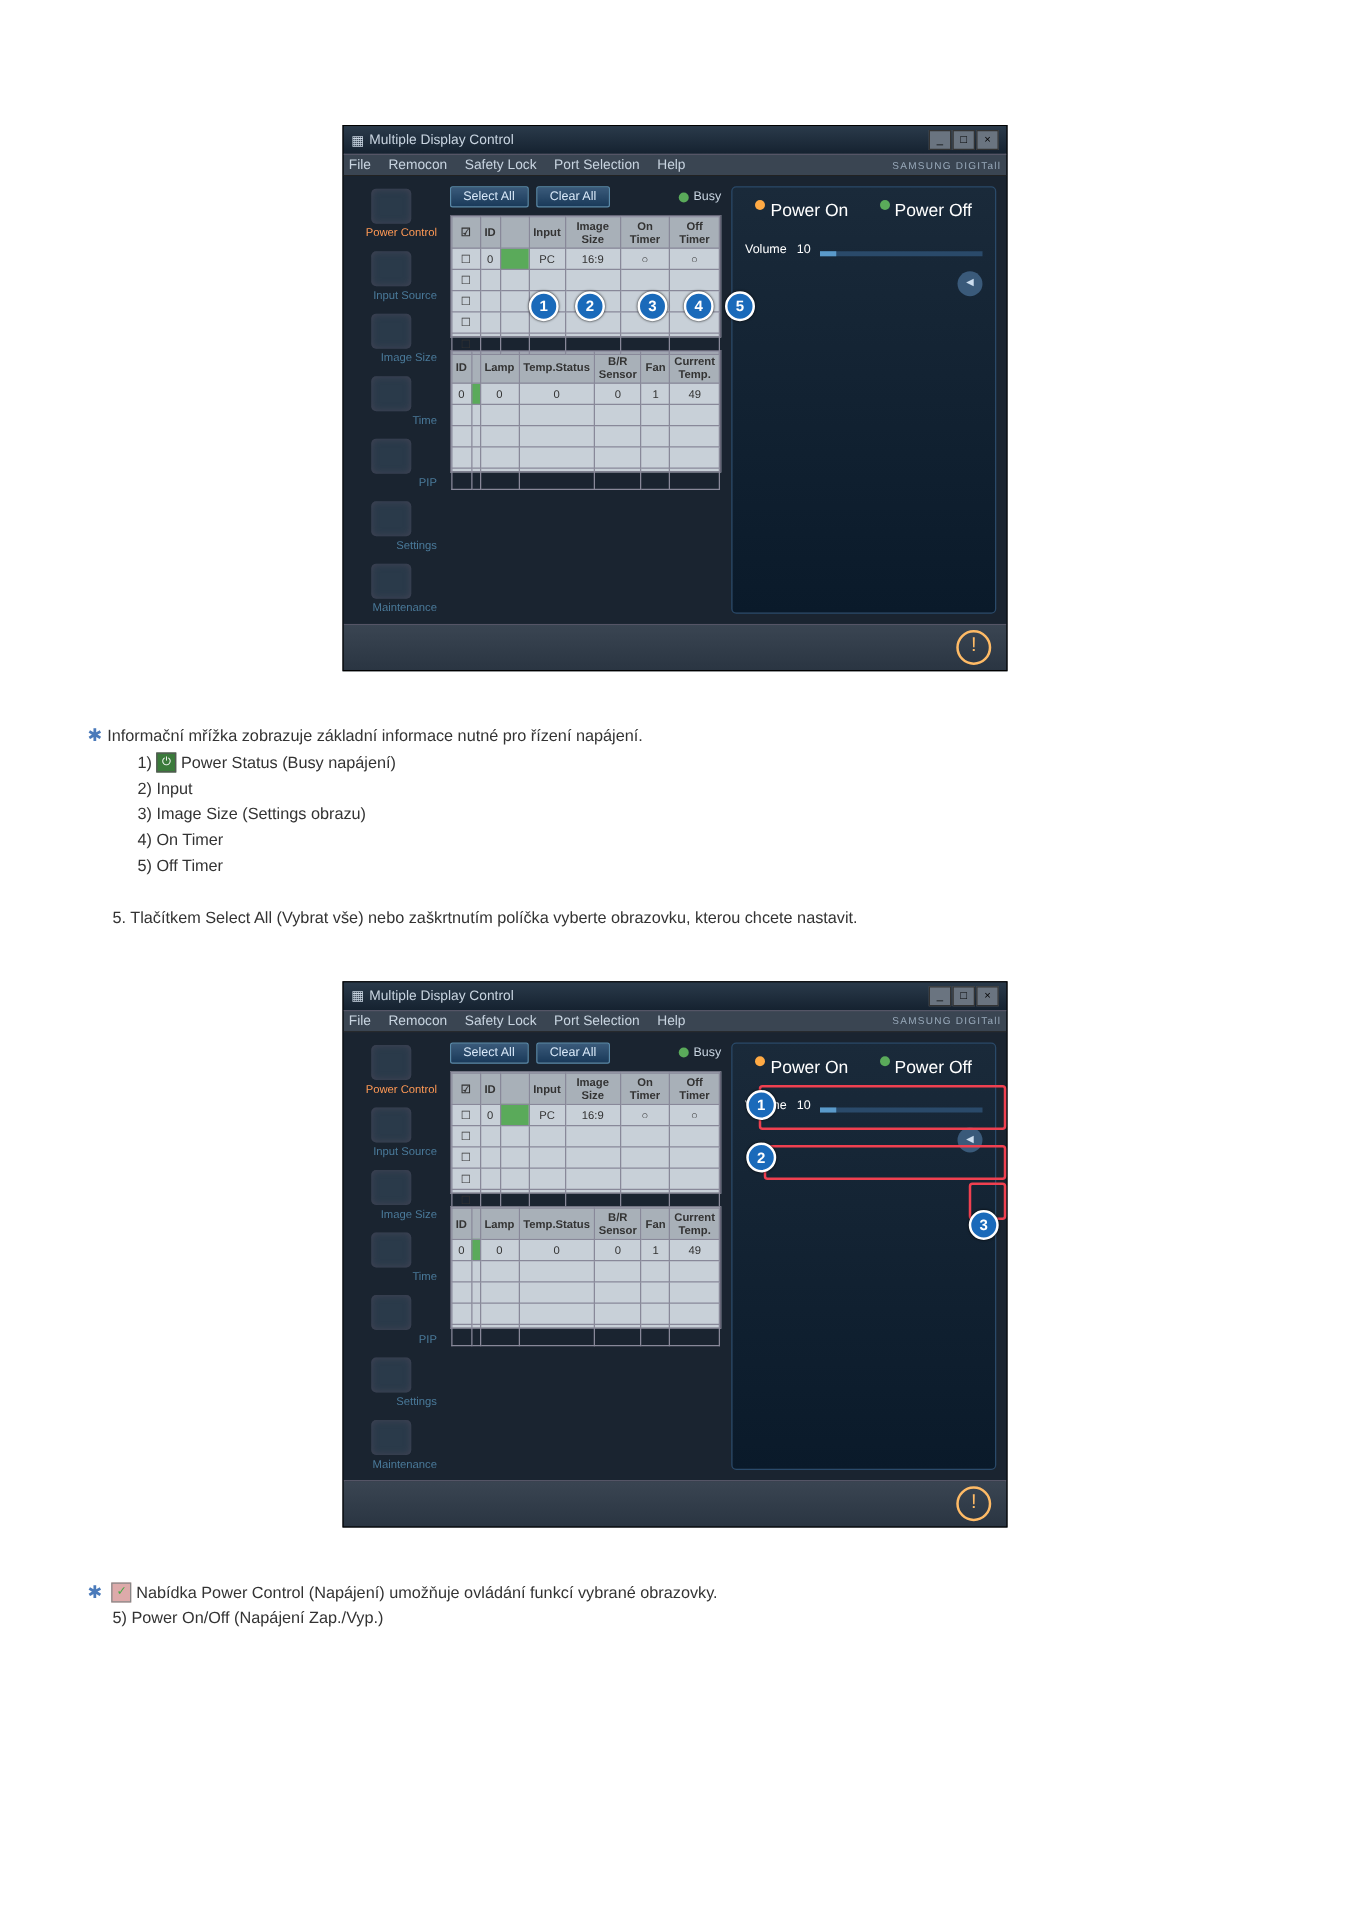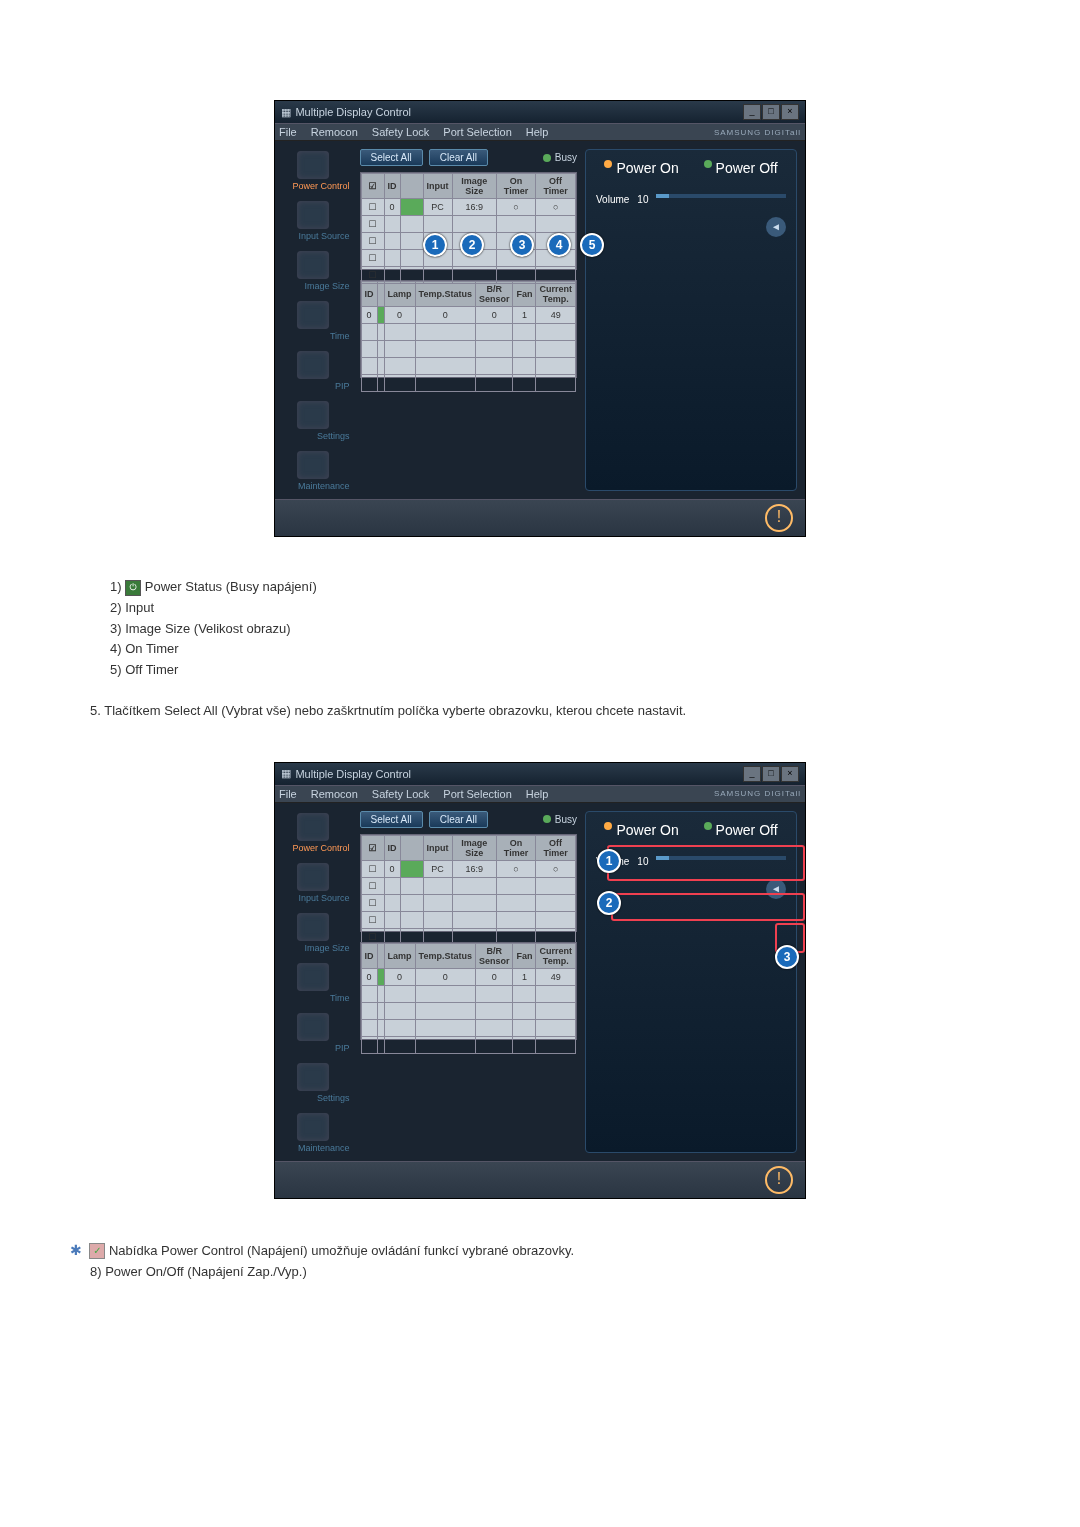--- a/index.html
+++ b/index.html
@@ -23,21 +23,21 @@
 .busy-dot{width:8px;height:8px;background:#5aaa5a;border-radius:50%}
 .grid{background:#c8d0d8;border:1px solid #667;font-size:9px;color:#333}
 .grid table{border-collapse:collapse;width:100%}
 .grid th,.grid td{border:1px solid #889;padding:2px 3px;text-align:center;height:12px}
 .grid th{background:#a8b0b8}
 .right-panel{width:190px;background:linear-gradient(#1a2a3a,#0a1a2a);padding:10px;border:1px solid #2a4a6a;border-radius:4px;margin-left:4px}
 .pwr-btns{display:flex;gap:8px;justify-content:space-around;margin-bottom:18px}
 .pwr-btn{font-size:14px;color:#fff;display:flex;align-items:flex-start;gap:4px}
 .pwr-btn.on::before{content:"";width:8px;height:8px;background:#ffaa44;border-radius:50%}
 .pwr-btn.off::before{content:"";width:8px;height:8px;background:#5aaa5a;border-radius:50%}
-.vol-row{color:#fff;font-size:10px;display:flex;align-items:flex-start;gap:8px}
+.vol-row{color:#fff;font-size:10px;display:flex;align-items:flex-end;gap:8px}
 .vol-slider{flex:1;height:4px;background:#2a4a6a;position:relative}
 .vol-slider .fill{position:absolute;left:0;top:0;bottom:0;width:10%;background:#5a9aca}
 .mute-icon{width:20px;height:20px;background:#3a5a7a;border-radius:50%;margin-top:12px;margin-left:auto;text-align:center;line-height:20px;color:#cde;font-size:10px}
 .status-bar{height:36px;background:linear-gradient(#3a4552,#2a3542);border-top:1px solid #556;display:flex;justify-content:flex-end;align-items:center;padding:0 12px}
 .status-icon{width:24px;height:24px;border:2px solid #ffbb66;border-radius:50%;color:#ffbb66;font-size:16px;text-align:center;line-height:22px}
 .callout{position:absolute;width:20px;height:20px;background:#1a6aba;border:2px solid #fff;border-radius:50%;color:#fff;font-size:12px;font-weight:bold;text-align:center;line-height:20px;box-shadow:0 0 2px #000}
 .doc-text{margin:30px 0;font-size:13px;line-height:1.6}
 .star{color:#4a7aba;font-size:14px;margin-right:4px}
 .chk{display:inline-block;width:14px;height:14px;background:#daa;border:1px solid #888;vertical-align:middle;font-size:10px;line-height:13px;text-align:center;color:#4a4}
 .power-status-icon{display:inline-block;width:14px;height:14px;background:#3a7a3a;border:1px solid #555;vertical-align:middle;font-size:9px;line-height:13px;text-align:center;color:#fff}
@@ -239,23 +239,24 @@
   </div>
 
   <div class="callout" style="top:132px;left:148px">1</div>
   <div class="callout" style="top:132px;left:185px">2</div>
   <div class="callout" style="top:132px;left:235px">3</div>
   <div class="callout" style="top:132px;left:272px">4</div>
   <div class="callout" style="top:132px;left:305px">5</div>
 </div>
 
 <div class="doc-text">
+  <div><span class="star">✱</span><span>Informační mřížka zobrazuje základní informace nutné pro řízení napájení.</span></div>
   <div class="indent">1) <span class="power-status-icon">⏻</span> <span>Power Status (Busy napájení)</span></div>
   <div class="indent">2) <span>Input</span></div>
-  <div class="indent">3) <span>Image Size (Velikost obrazu)</span></div>
+  <div class="indent">3) <span>Image Size (Settings obrazu)</span></div>
   <div class="indent">4) <span>On Timer</span></div>
   <div class="indent">5) <span>Off Timer</span></div>
   <div style="margin-top:20px;margin-left:20px">5. Tlačítkem Select All (Vybrat vše) nebo zaškrtnutím políčka vyberte obrazovku, kterou chcete nastavit.</div>
 </div>
 
 <div class="app-window" style="position:relative">
   <div class="title-bar">
     <div class="left">
           <span>▦</span>
           <span>Multiple Display Control</span>
@@ -445,16 +446,16 @@
   <div class="highlight-box" style="top:82px;left:332px;width:194px;height:32px"></div>
   <div class="highlight-box" style="top:130px;left:336px;width:190px;height:24px"></div>
   <div class="highlight-box" style="top:160px;left:500px;width:26px;height:26px"></div>
   <div class="callout" style="top:86px;left:322px">1</div>
   <div class="callout" style="top:128px;left:322px">2</div>
   <div class="callout" style="top:182px;left:500px">3</div>
 </div>
 
 <div class="doc-text">
   <div><span class="star">✱</span> <span class="chk">✓</span> <span>Nabídka Power Control (Napájení) umožňuje ovládání funkcí vybrané obrazovky.</span></div>
-  <div style="margin-left:20px">8) Power On/Off (Napájení Zap./Vyp.)</div>
+  <div style="margin-left:20px">5) Power On/Off (Napájení Zap./Vyp.)</div>
 </div>
 
 </div>
 
 </body></html>

